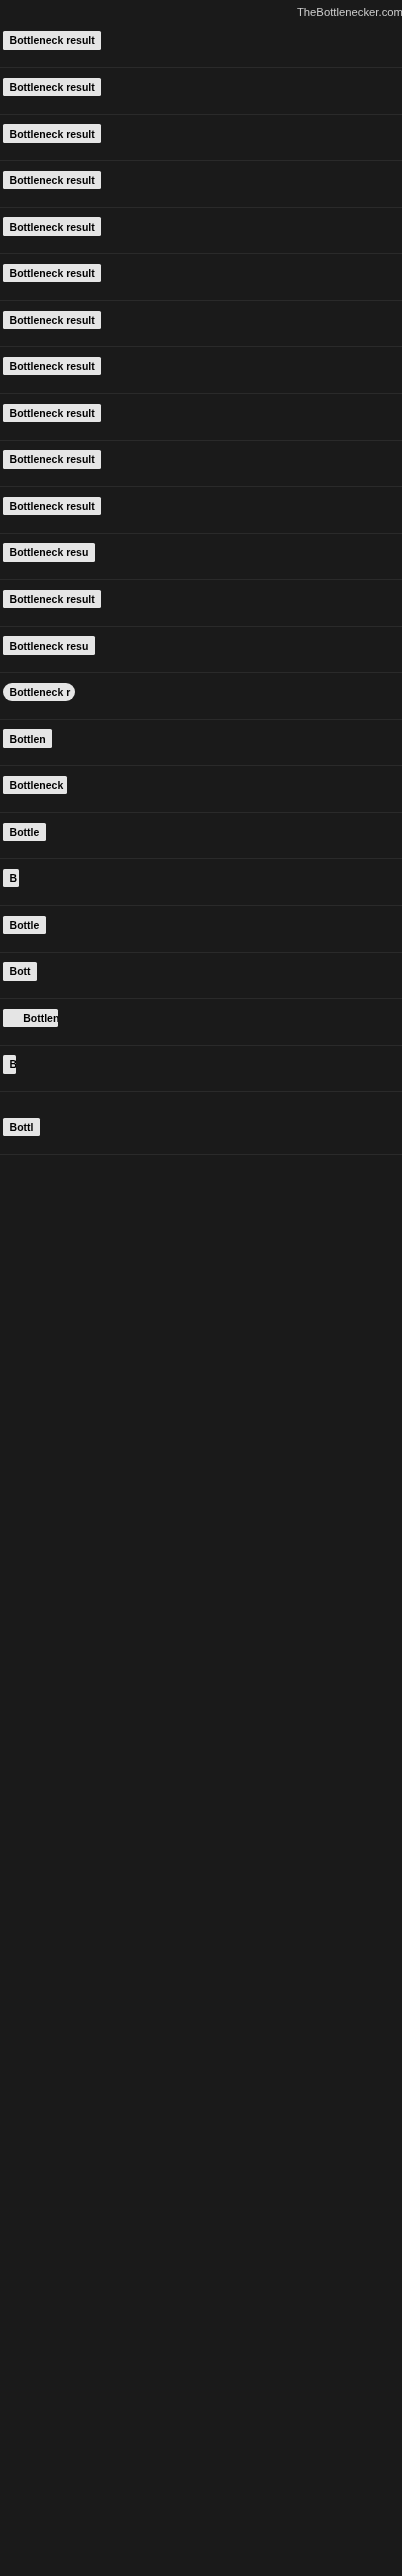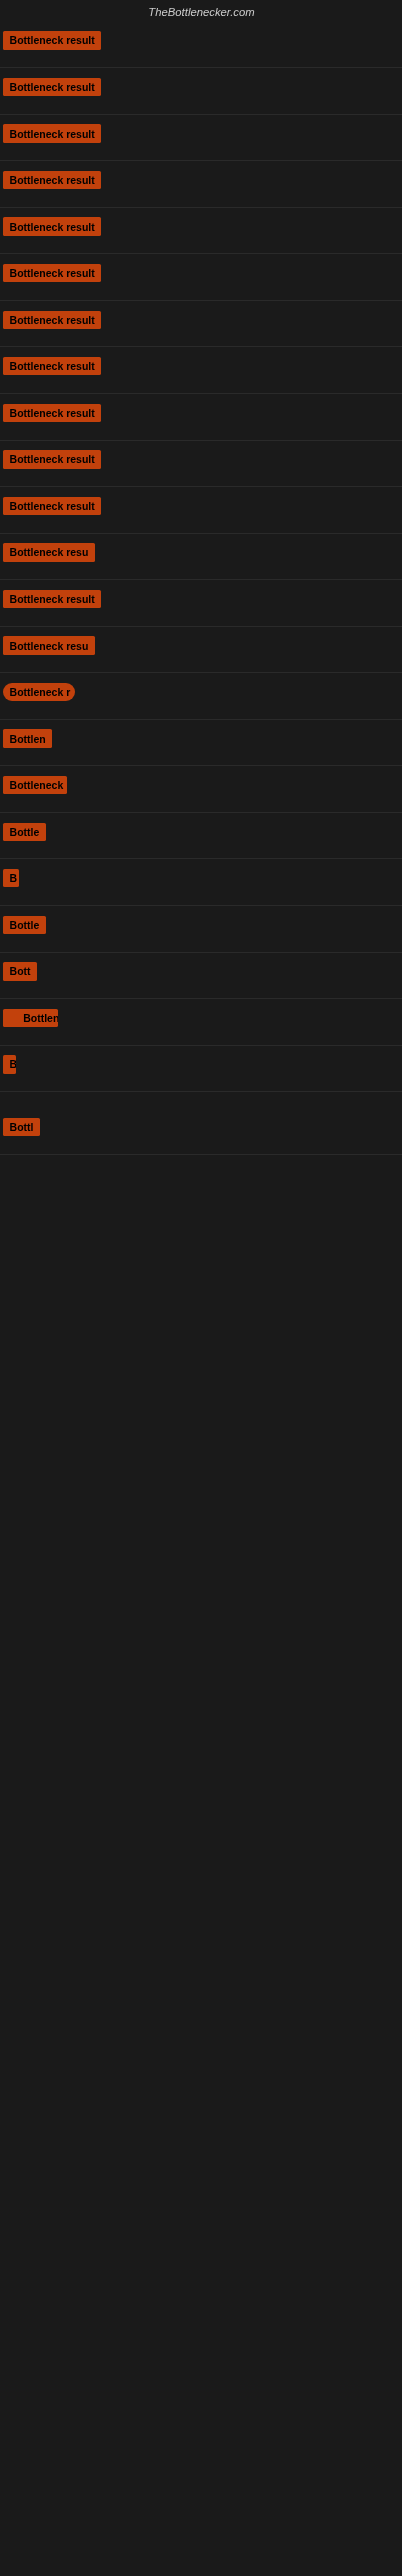--- a/index.html
+++ b/index.html
@@ -8,30 +8,29 @@
       box-sizing: border-box;
     }
     body {
       width: 403px;
       min-height: 2576px;
       background-color: #1a1a1a;
       font-family: Arial, sans-serif;
       position: relative;
     }
     .site-title {
-      text-align: center;
+      text-align: right;
       color: #cccccc;
       font-size: 11.3px;
       padding: 6.4px 0 3.2px 0;
       font-weight: normal;
-      font-style: italic;
     }
     .bottleneck-badge {
       display: inline-block;
-      background-color: #c2410c;
+      background-color: #e5e5e5;
       color: #000000;
       font-size: 10.5px;
       font-weight: bold;
       padding: 3.2px 6.4px;
       border-radius: 1.6px;
       white-space: nowrap;
       overflow: hidden;
     }
     .result-block {
       padding: 9.7px 3.2px 9.7px 3.2px;

